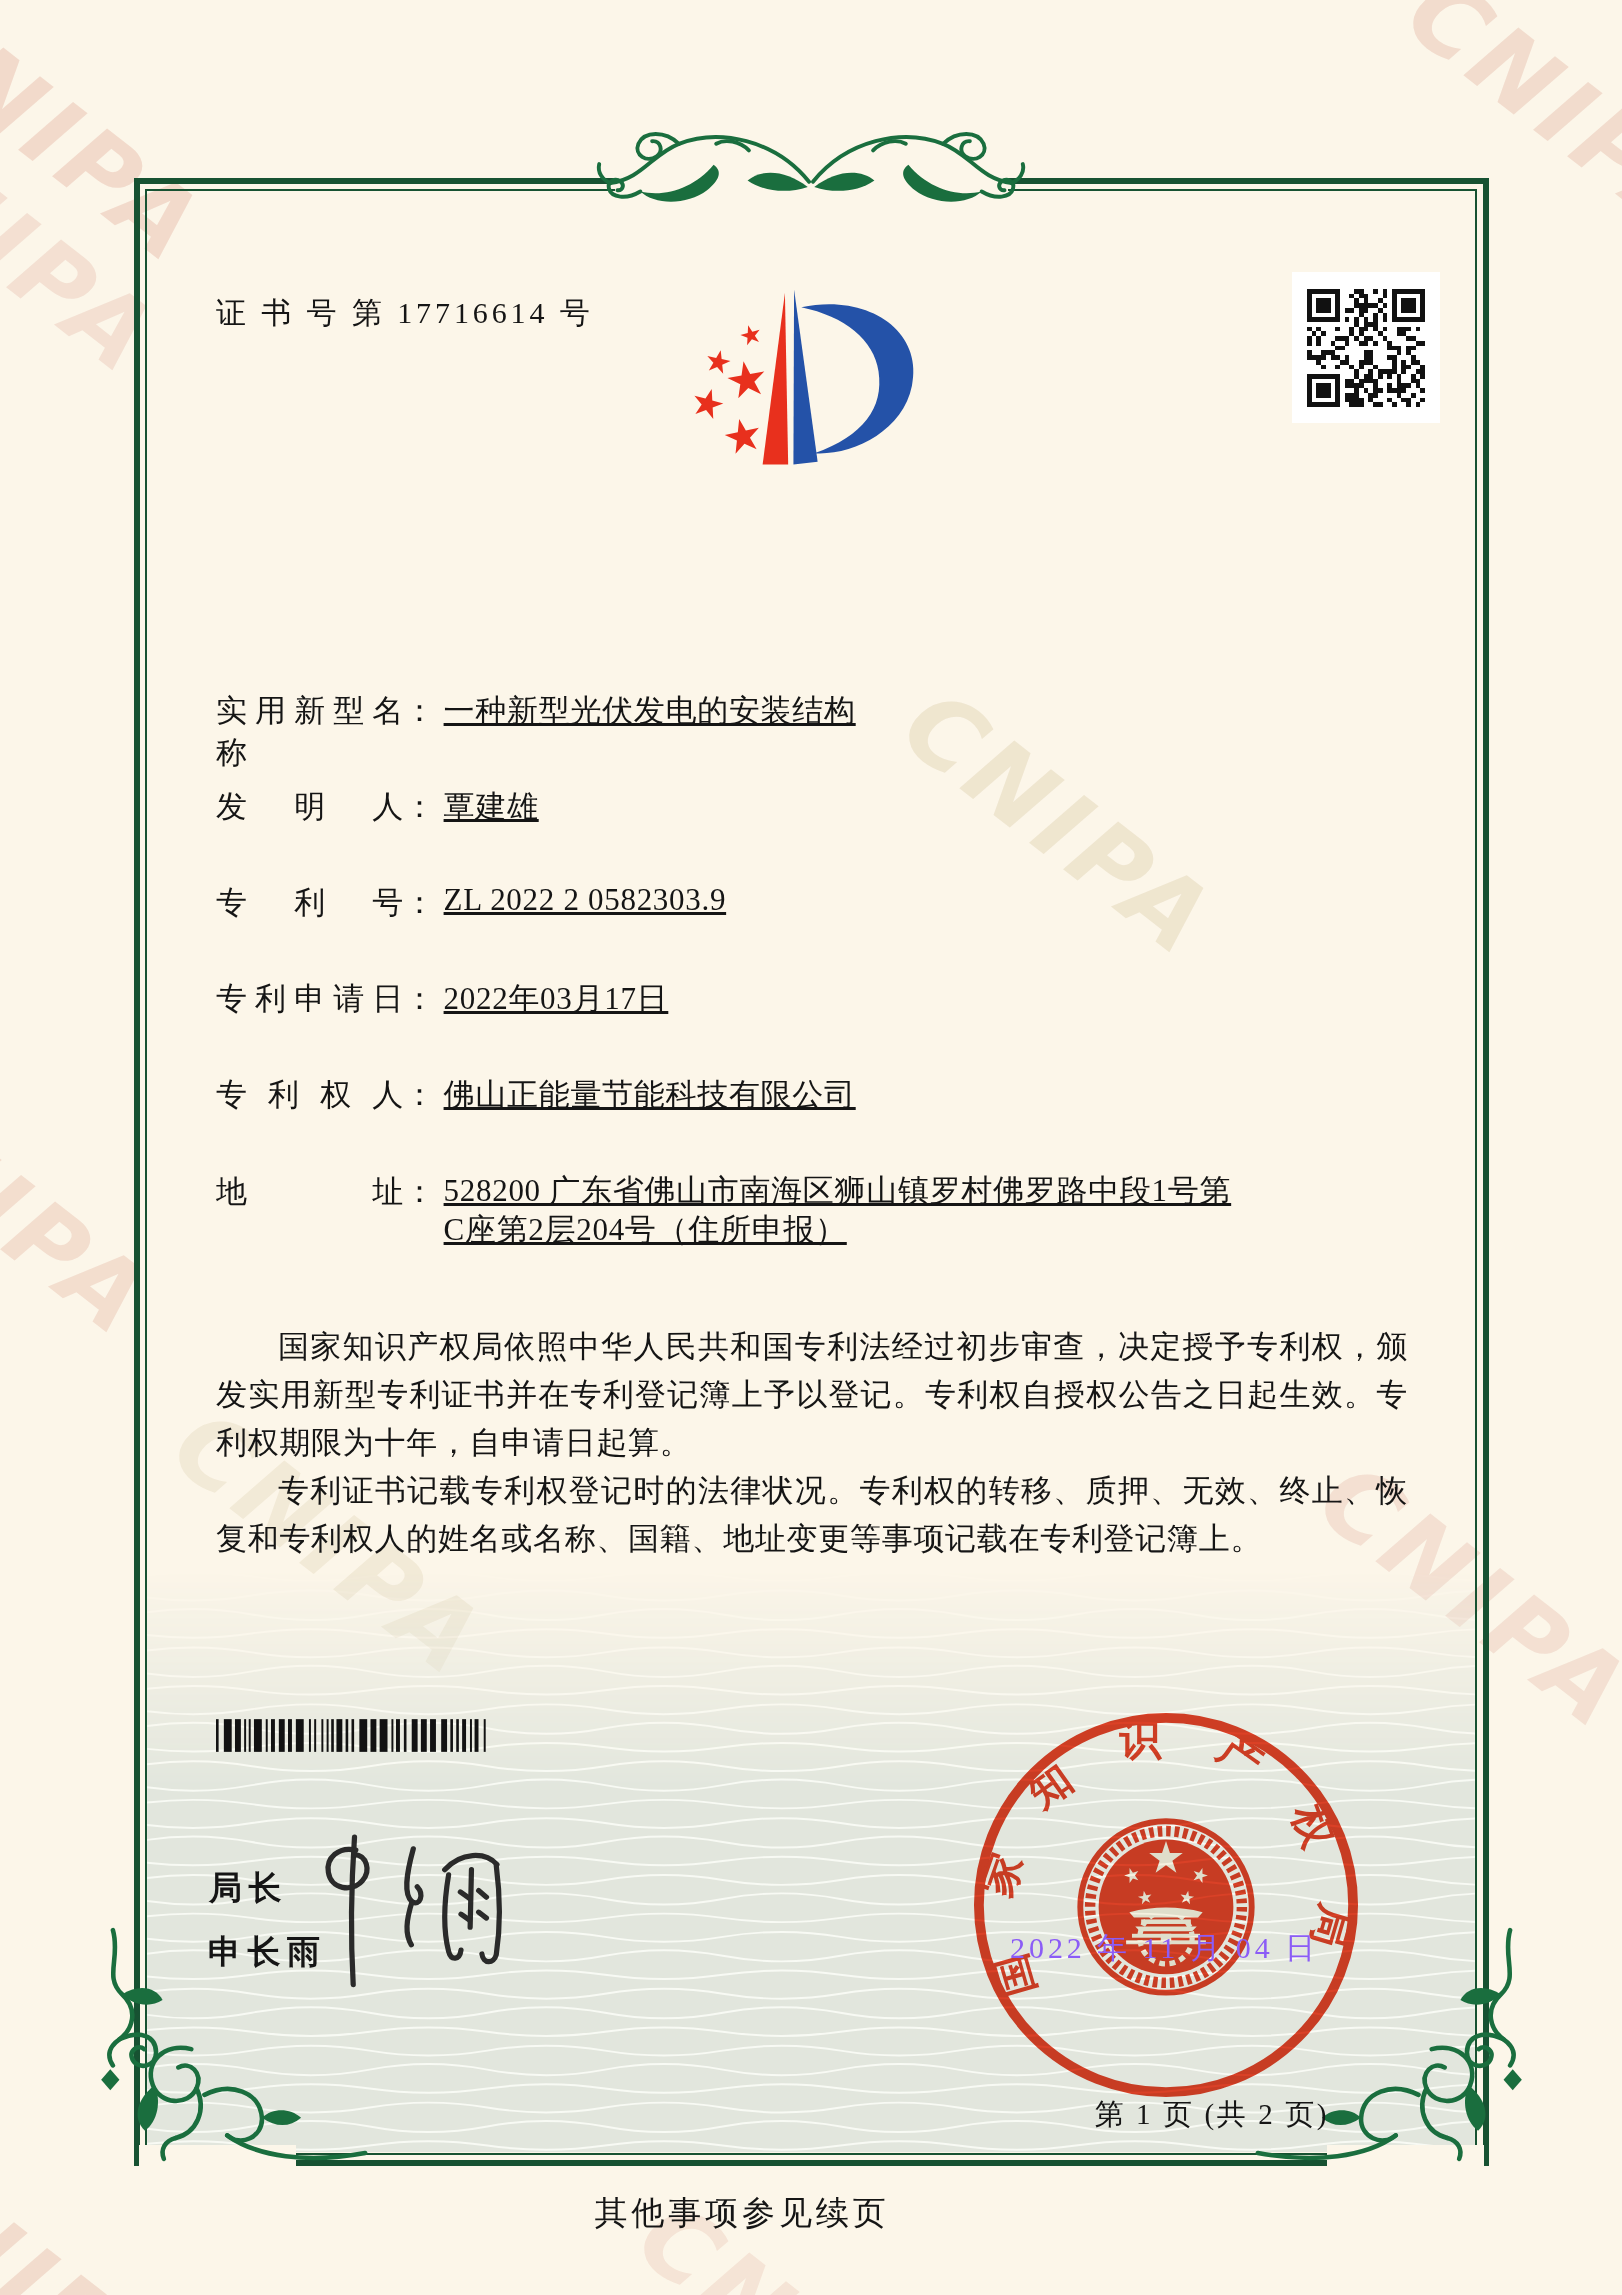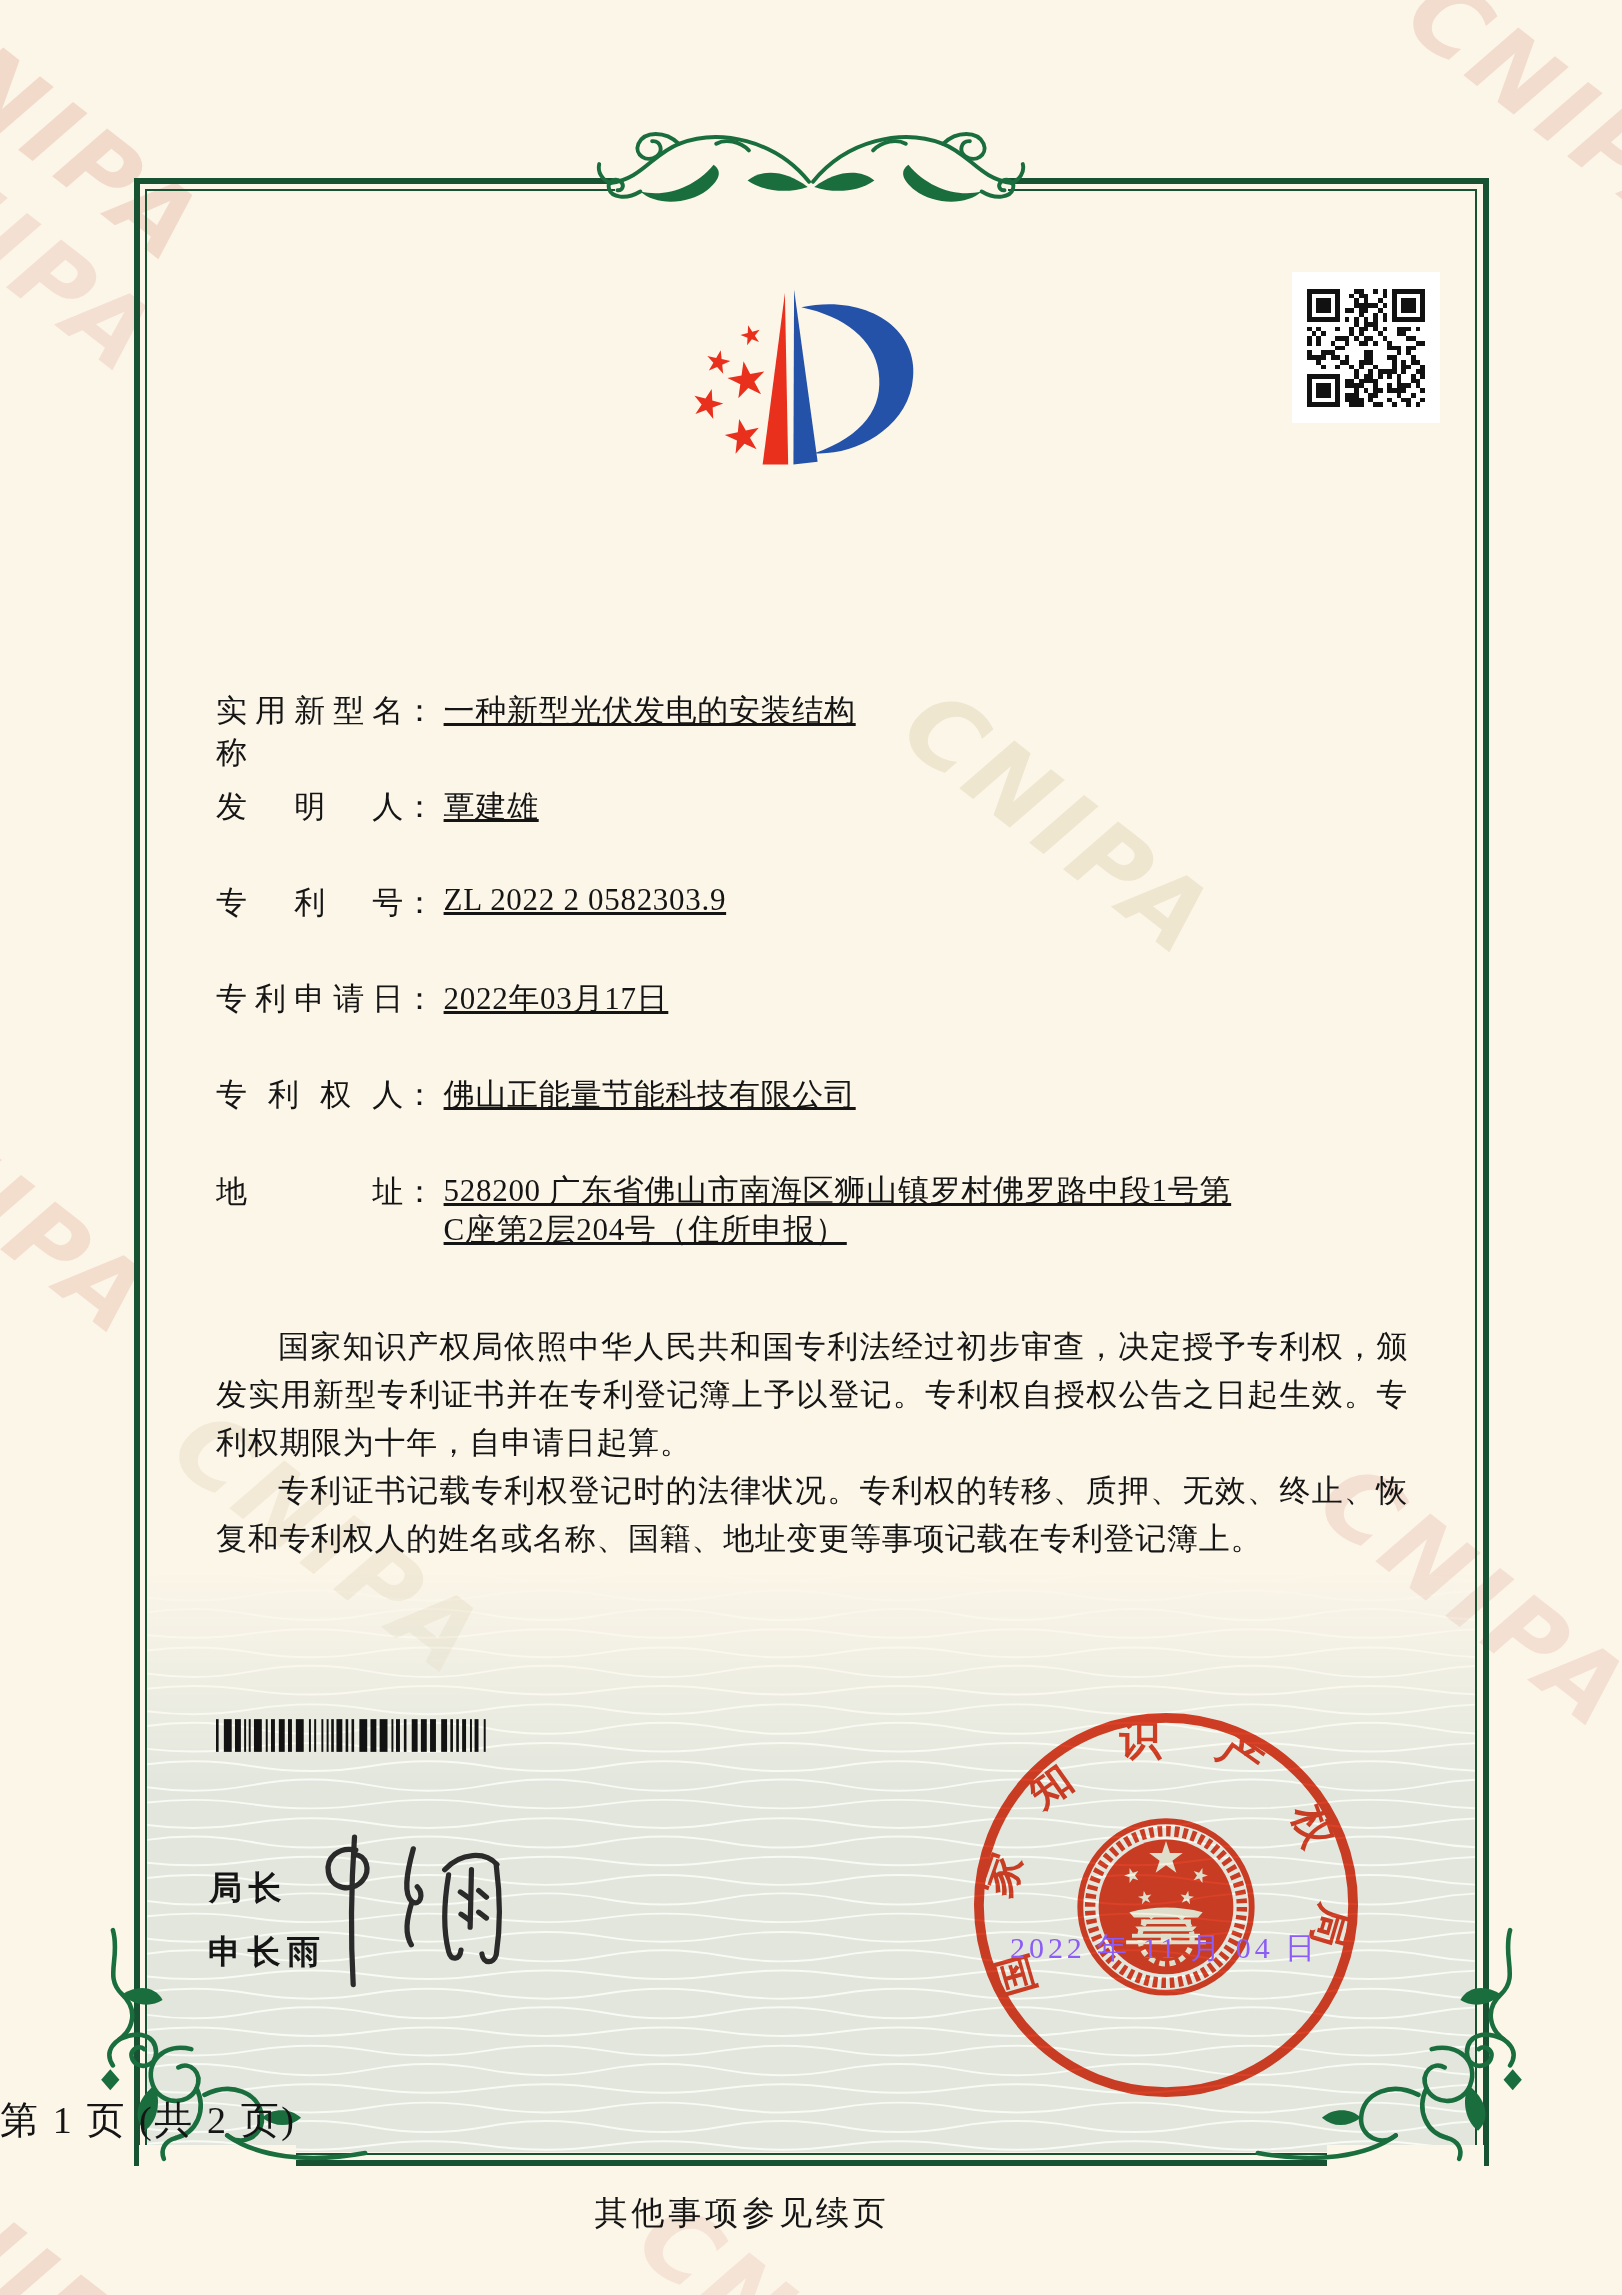--- a/index.html
+++ b/index.html
@@ -28,21 +28,21 @@
   .row .colon{vertical-align:top;}
   .row .value{margin-left:7.9px;vertical-align:top;text-decoration:underline;}
   .addr .value{display:inline-block;width:982px;white-space:pre-line;line-height:39px;}
   .pair2{position:absolute;left:661px;top:0;white-space:nowrap;}
   .bodytext{position:absolute;left:216px;top:1323px;width:1192px;font-size:31px;}
   .bodytext p{margin:0;text-indent:2em;text-align:justify;line-height:48px;letter-spacing:0.7px;}
   .signer{position:absolute;font-family:"Liberation Sans","DejaVu Sans",sans-serif;
       font-weight:bold;font-size:33px;letter-spacing:6.5px;}
   .seal-date{position:absolute;left:968px;top:1928px;width:393px;text-align:center;
       font-size:30px;letter-spacing:3.9px;color:#8b5cf6;z-index:6;}
-  .page-num{position:absolute;left:0;top:2095px;width:1329px;text-align:left;font-size:38px;letter-spacing:2.6px;}
+  .page-num{position:absolute;left:0;top:2095px;width:1329px;text-align:right;font-size:29px;letter-spacing:2.6px;}
   .cont-note{position:absolute;left:0;top:2191px;width:1484px;text-align:center;font-size:33px;letter-spacing:3.9px;}
   svg{position:absolute;overflow:visible;}
   .abs{position:absolute;}
 </style>
 </head>
 <body>
 
 <div class="page">
 
   <div class="wm" style="left:-59px;top:-26px;color:rgba(222,164,146,.34);">CNIPA</div>
@@ -124,20 +124,21 @@
       <path d="M96,237 C70,257 60,287 81,307 C101,292 106,262 96,237 Z" fill="#1a6e3e" stroke="none"></path>
       <path d="M260,287 C282,302 302,302 320,287 C302,272 277,272 260,287 Z" fill="#1a6e3e" stroke="none"></path>
       <path d="M160,242 C176,276 160,310 128,318"></path>
       <path d="M128,318 C112,322 104,336 110,350"></path>
     </g>
   </svg>
   <svg class="abs" style="left:1250px;top:1930px;" width="281" height="265" viewBox="0 0 430 405">
     <use href="#cornhalf" transform="translate(430,0) scale(-1,1)"></use>
   </svg>
 
+  <div class="cert-no">证 书 号 第 17716614 号</div>
 
   <svg class="abs" style="left:667px;top:268px;" width="262" height="203" viewBox="0 0 400 310">
     <defs>
       <path id="st" d="M0,-1 L0.2245,-0.309 0.951,-0.309 0.363,0.118 0.588,0.809 0,0.382 -0.588,0.809 -0.363,0.118 -0.951,-0.309 -0.2245,-0.309 Z"></path>
     </defs>
     <g fill="#e8301d">
       <use href="#st" transform="translate(128,103) scale(16) rotate(-15)"></use>
       <use href="#st" transform="translate(78,144) scale(19) rotate(12)"></use>
       <use href="#st" transform="translate(122,172) scale(30) rotate(-10)"></use>
       <use href="#st" transform="translate(62,208) scale(24) rotate(15)"></use>

